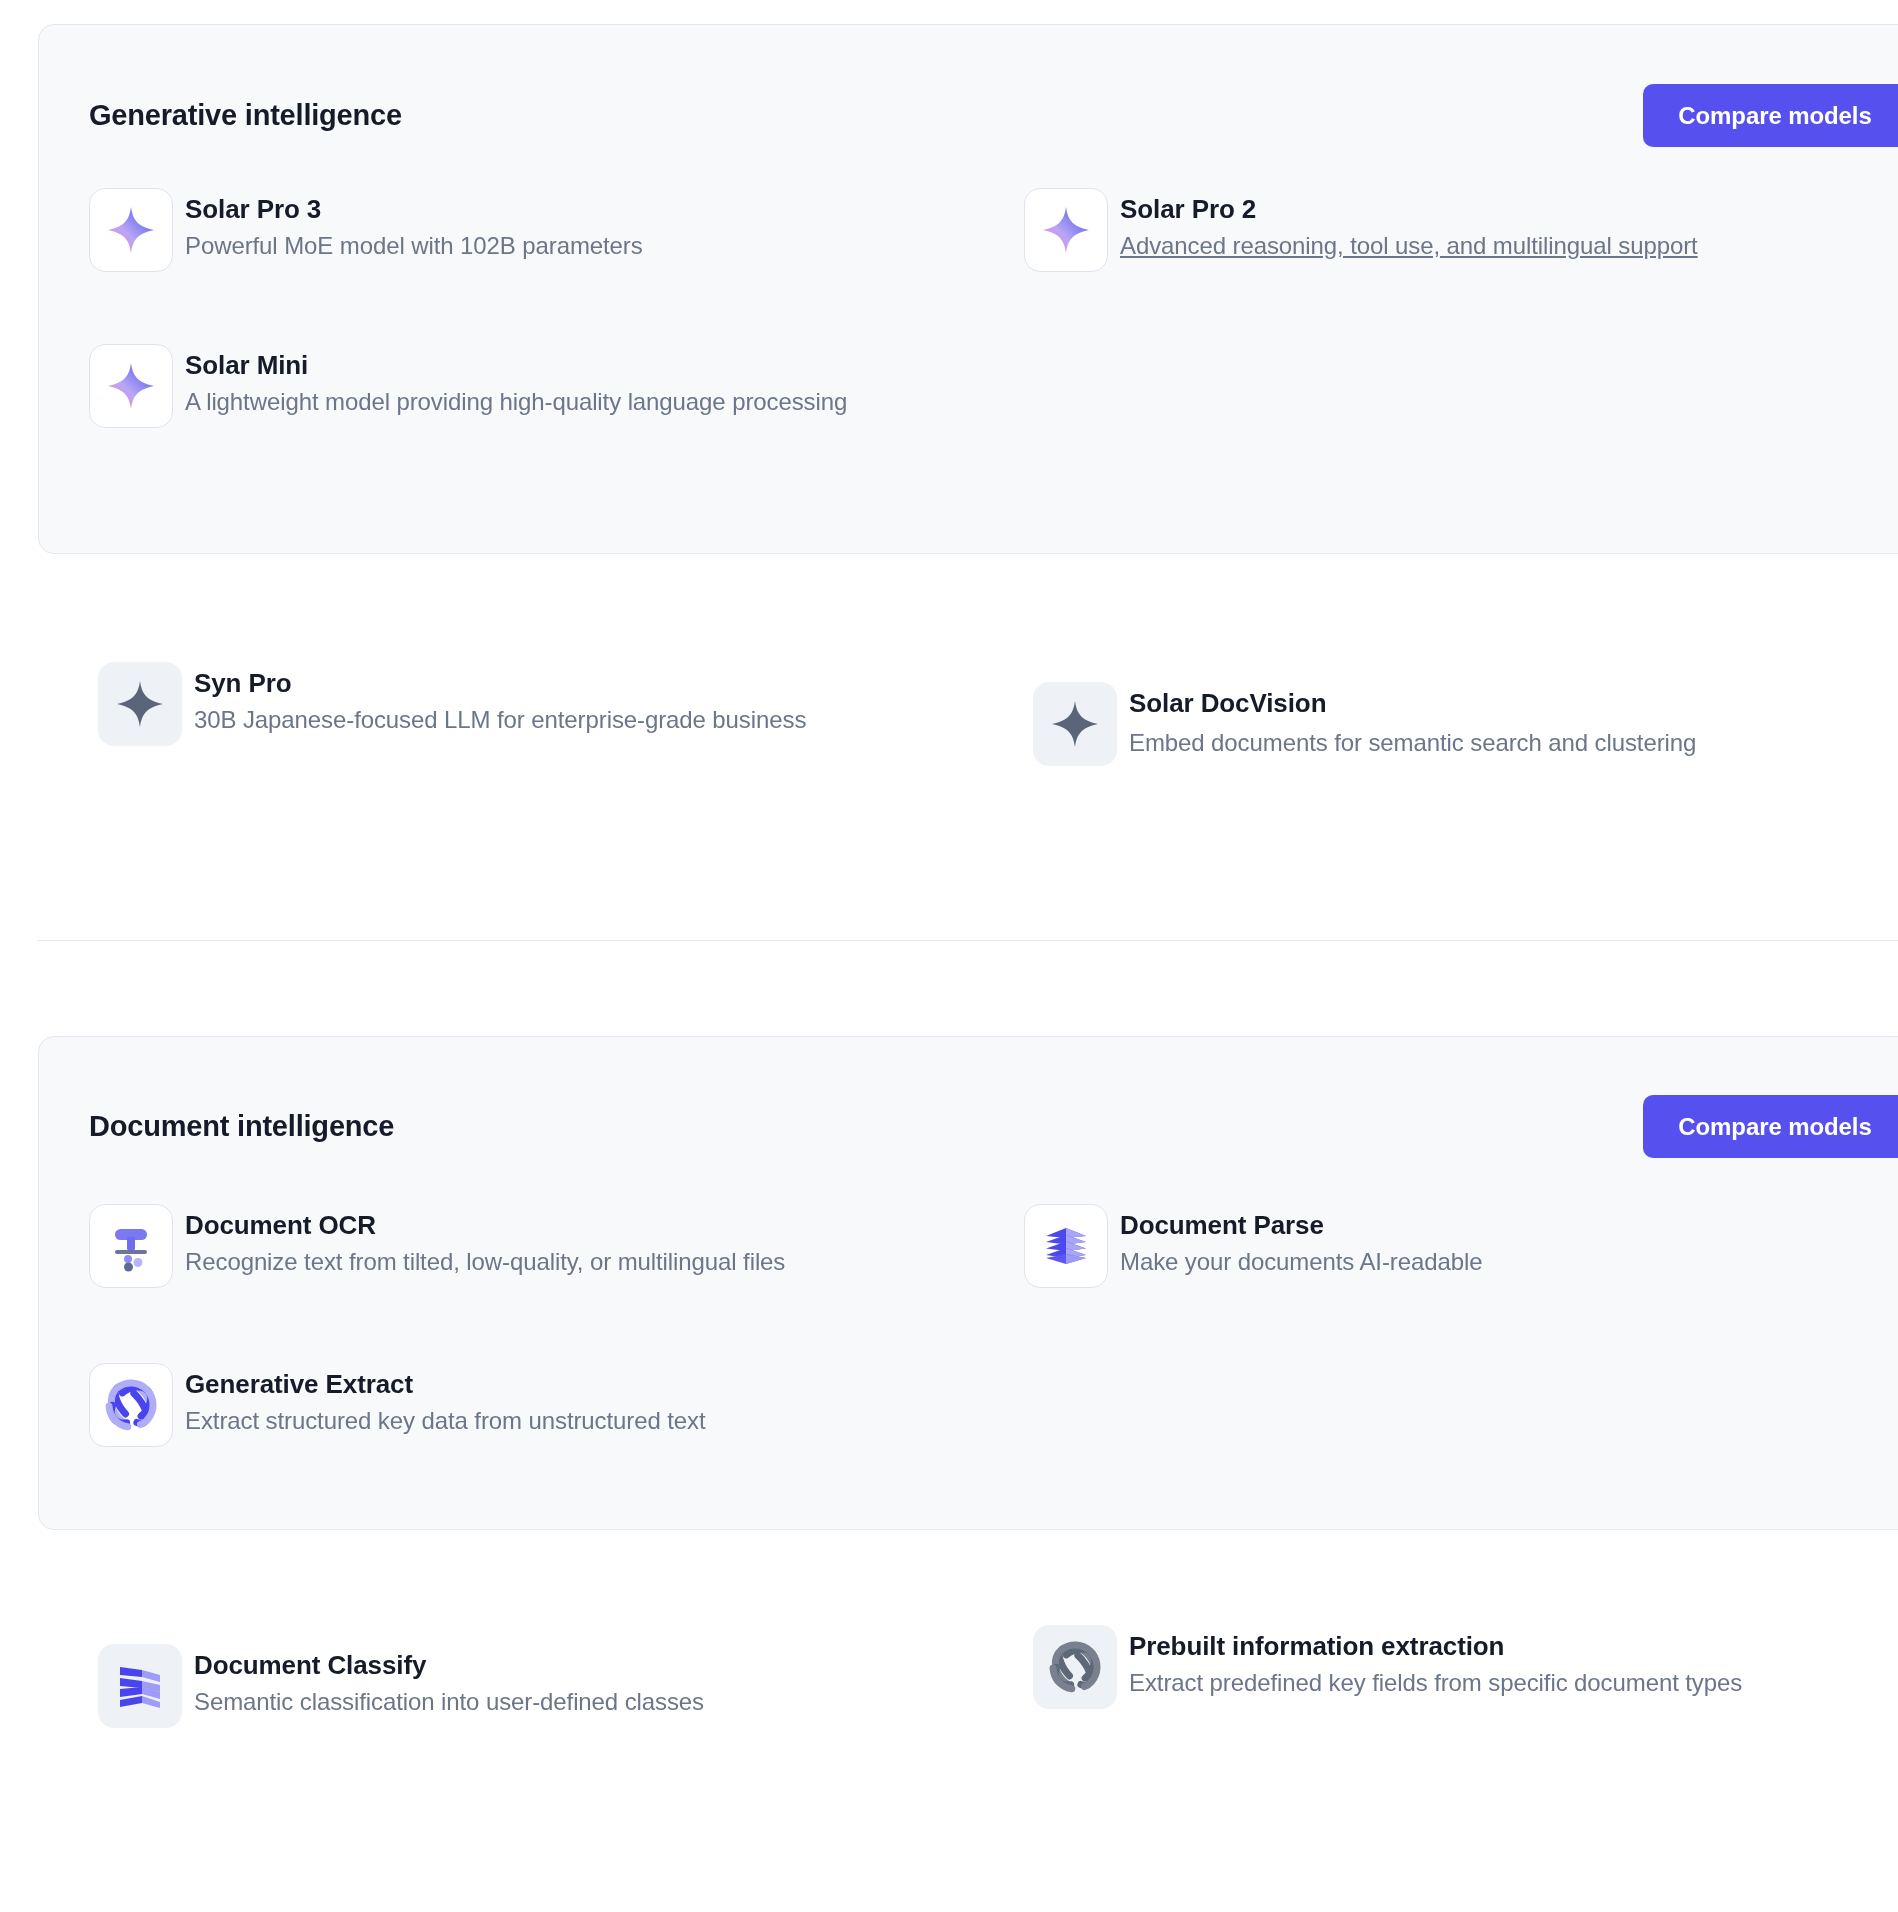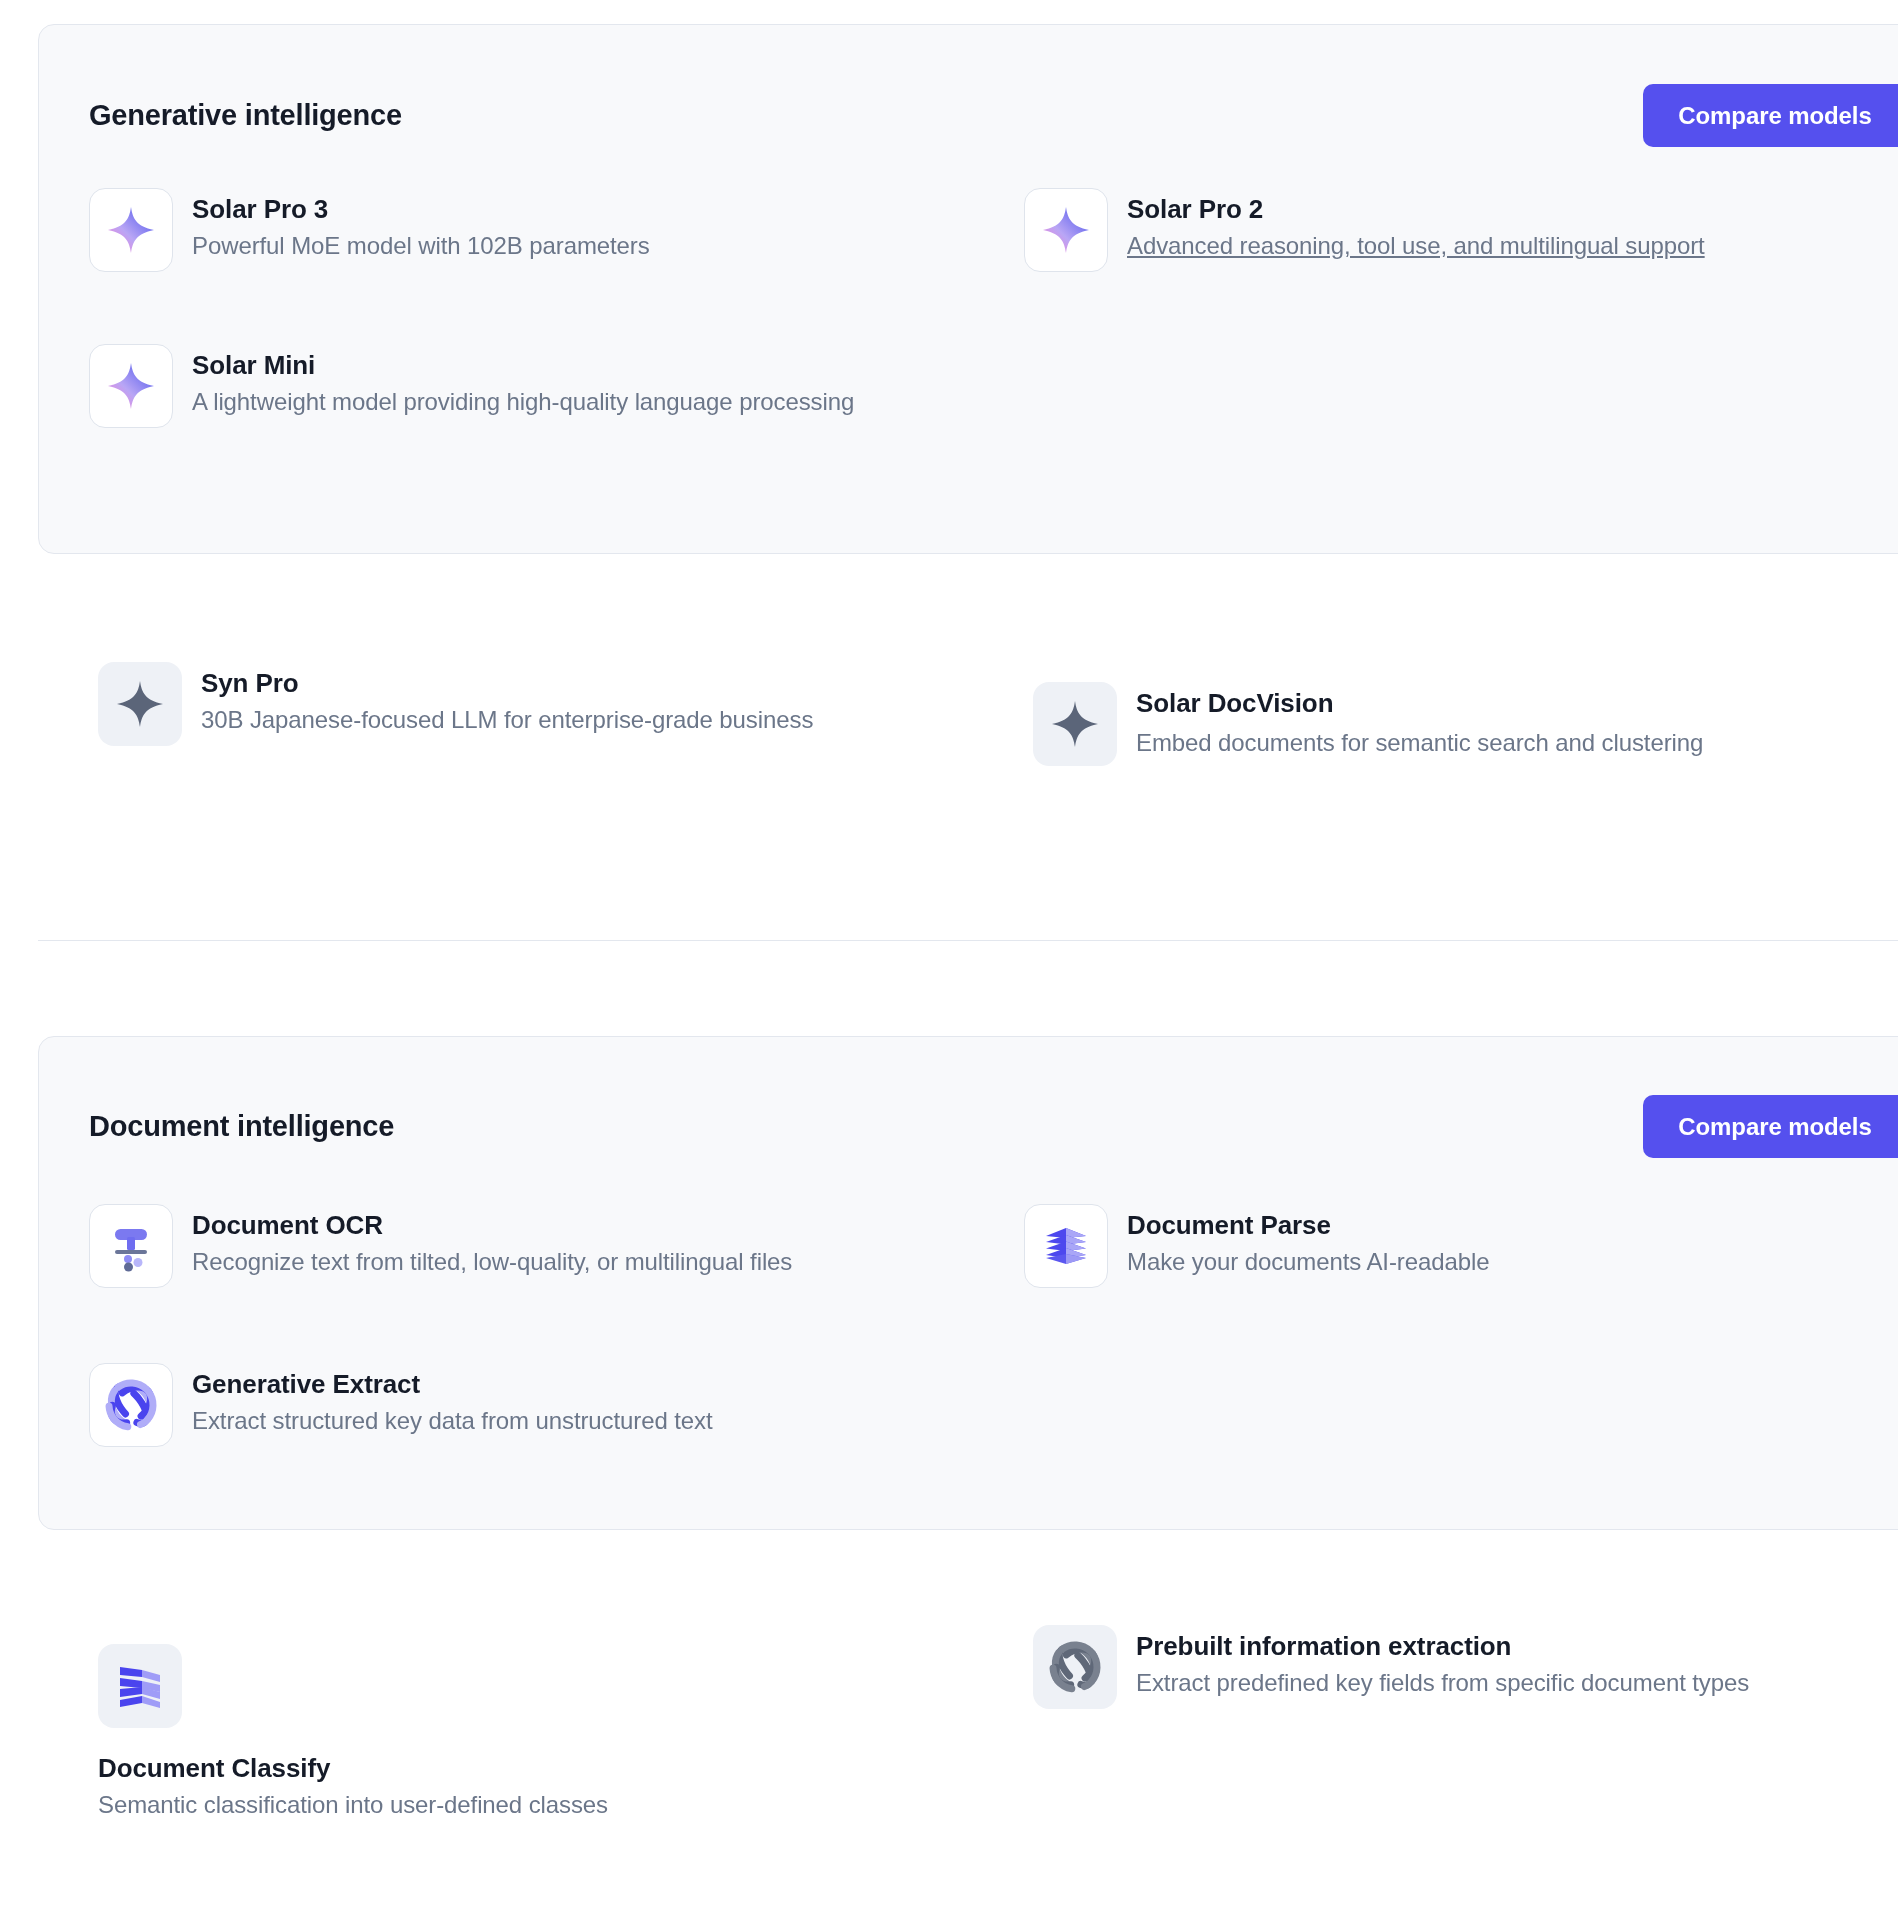--- a/index.html
+++ b/index.html
@@ -74,21 +74,21 @@
     justify-content: center;
   }
   #panel-generative .compare-btn { top: 59px; }
   #panel-document  .compare-btn { top: 58px; }
 
   
   .model-row {
     position: absolute;
     display: flex;
     align-items: flex-start;
-    gap: 19px;
+    gap: 12px;
     cursor: pointer;
   }
 
   .icon-tile {
     flex: 0 0 auto;
     width: 84px;
     height: 84px;
     border-radius: 16px;
     display: flex;
     align-items: center;
@@ -298,21 +298,21 @@
         </div>
         <div class="model-text">
           <div class="model-name">Generative Extract</div>
           <div class="model-desc" style="max-width:720px; white-space:nowrap;">Extract structured key data from unstructured text</div>
         </div>
       </div>
 
     </div>
   </div>
 
-  <div class="model-row" style="left:98px; top:1644px;flex-direction:column;">
+  <div class="model-row" style="left:98px; top:1644px;">
     <div class="icon-tile grey">
       <svg width="56" height="56" viewBox="0 0 56 56">
         <path d="M8 9 L30 12 L30 19 L8 17 Z" fill="#4a44ee"></path>
         <path d="M30 12 L48 17 L48 24 L30 19 Z" fill="#9f9cf7"></path>
         <path d="M8 20 L30 23 L30 30 L8 28 Z" fill="#4a44ee"></path>
         <path d="M30 23 L48 27 L48 34 L30 30 Z" fill="#9f9cf7"></path>
         <path d="M8 31 L30 29 L30 36 L8 39 Z" fill="#4a44ee"></path>
         <path d="M30 29 L48 34 L48 41 L30 36 Z" fill="#9f9cf7"></path>
         <path d="M8 42 L30 38 L30 45 L8 49 Z" fill="#4a44ee"></path>
         <path d="M30 38 L48 44 L48 50 L30 45 Z" fill="#9f9cf7"></path>

